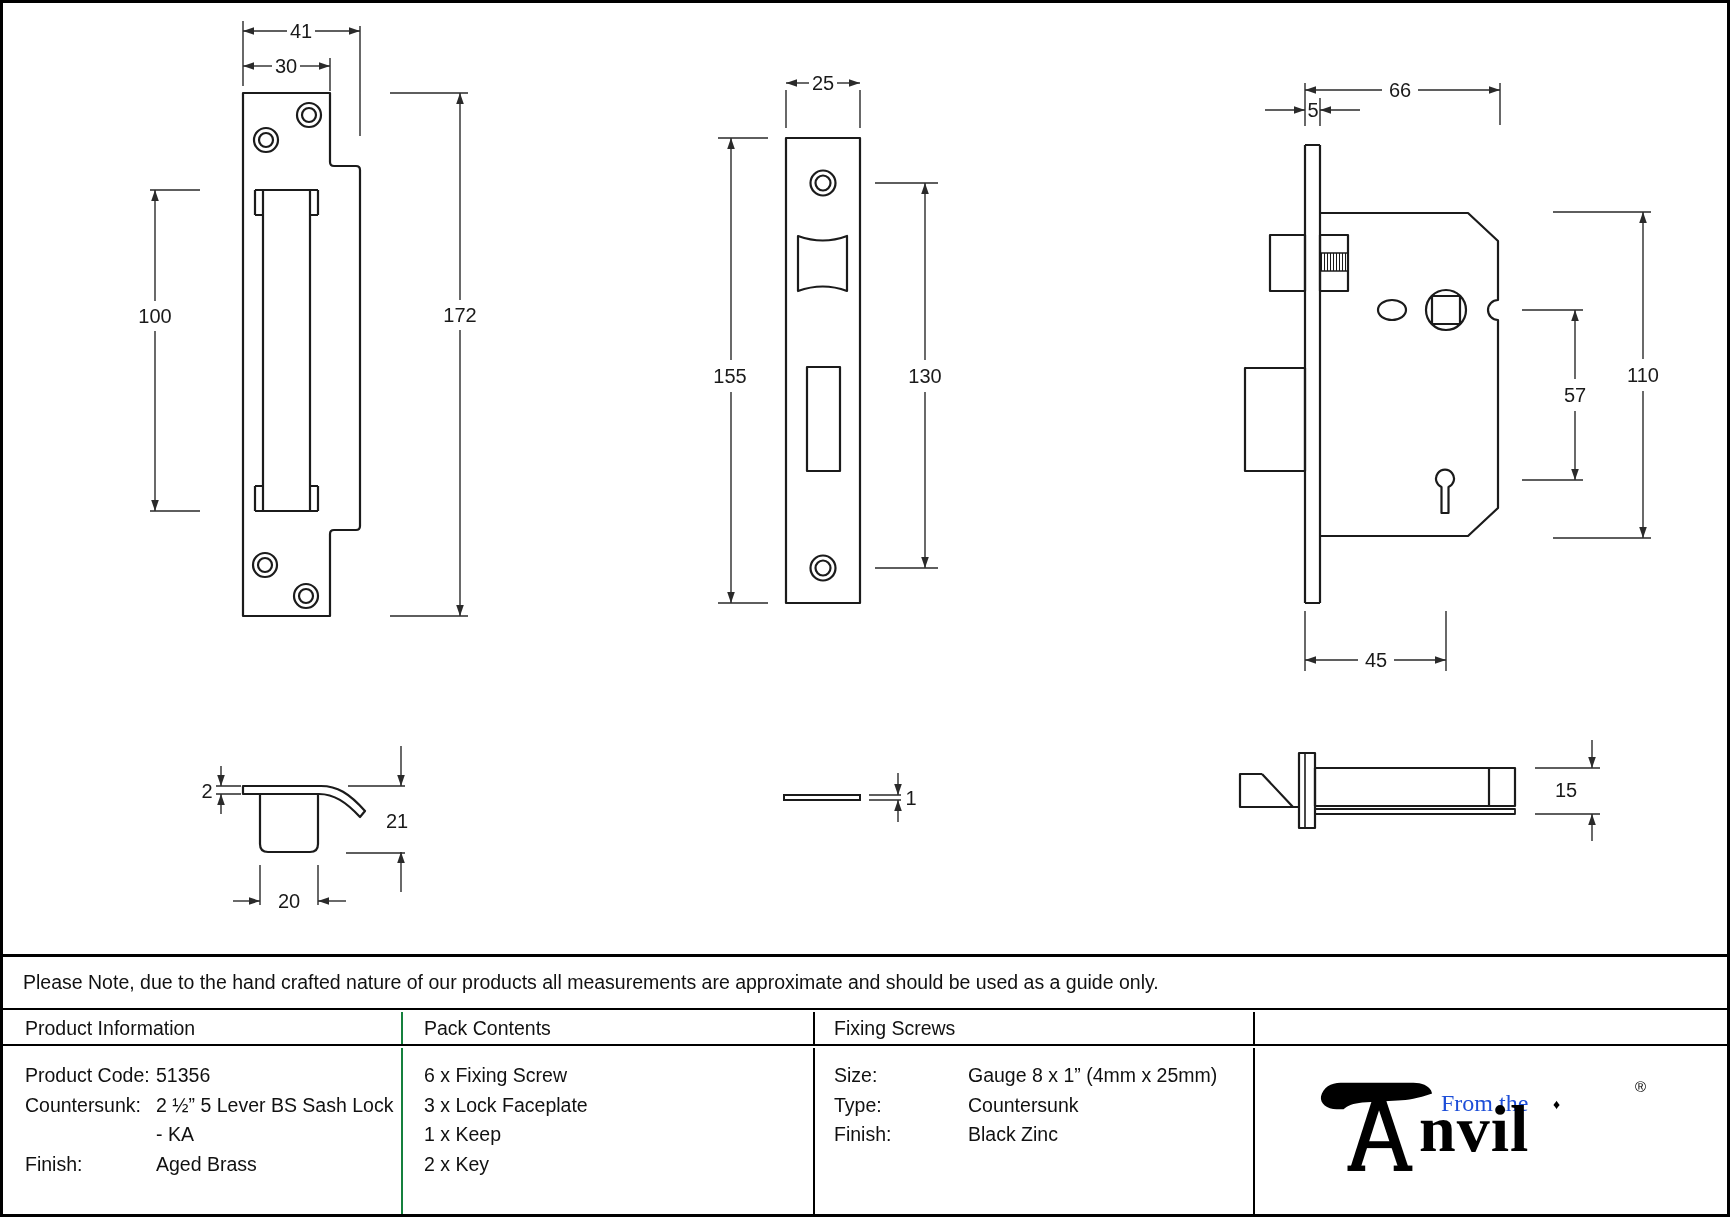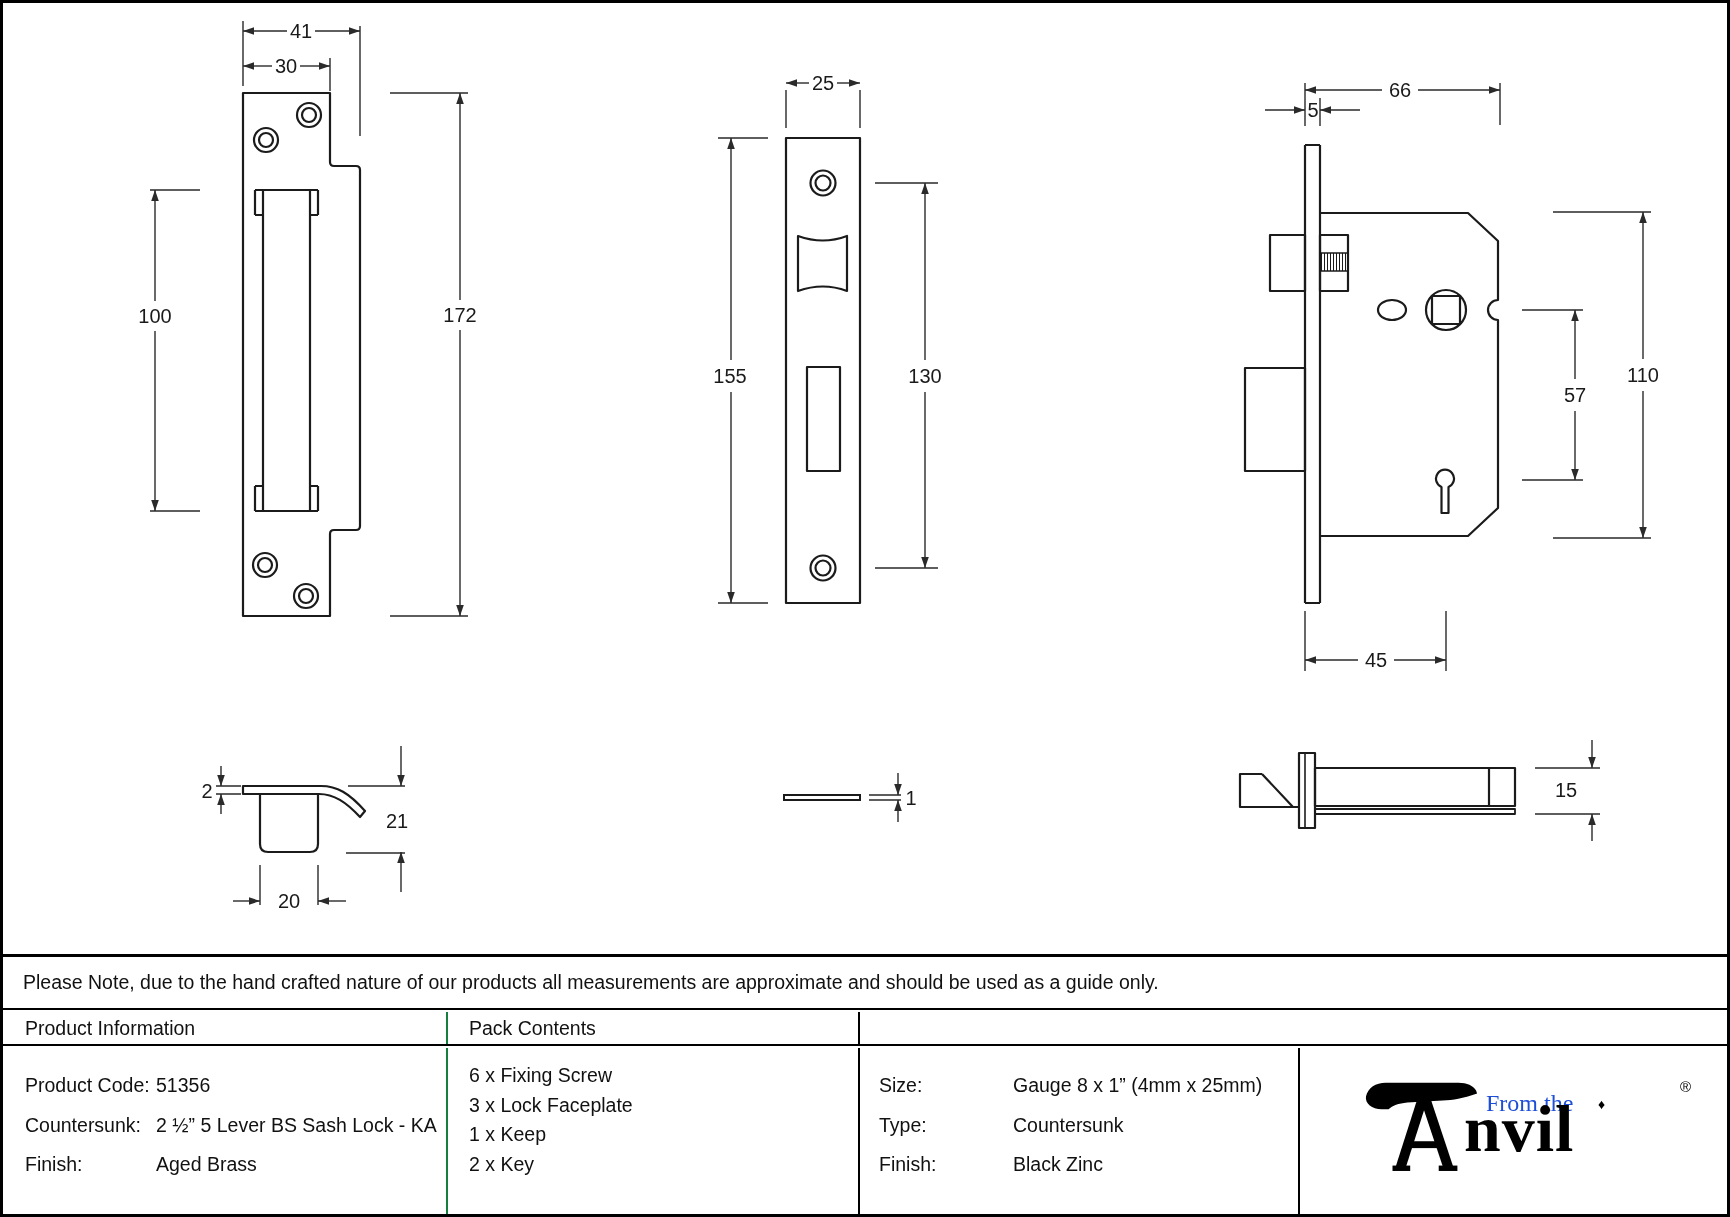--- a/index.html
+++ b/index.html
@@ -11,29 +11,29 @@
   #drawing-area{position:absolute;left:0;top:0;width:1730px;height:954px;}
   svg text{font-family:"Liberation Sans",sans-serif;font-size:20px;fill:#1a1a1a;}
   
   #spec-table{position:absolute;left:0;top:951px;width:1730px;height:266px;box-sizing:border-box;
     border-top:3px solid #000;font-size:19.5px;}
   #note-row{position:absolute;left:0;top:0;width:1730px;height:53px;box-sizing:border-box;
     border-bottom:2px solid #000;line-height:51px;padding-left:20px;}
   #header-row{position:absolute;left:0;top:55px;width:1730px;height:34px;box-sizing:border-box;
     border-bottom:2px solid #000;display:flex;}
   #body-row{position:absolute;left:0;top:91px;width:1730px;height:172px;display:flex;}
-  .col1{width:443px;box-sizing:border-box;}
+  .col1{width:398px;box-sizing:border-box;}
   .col2{width:412px;box-sizing:border-box;border-left:2px solid #15803d;}
   .col3{width:440px;box-sizing:border-box;border-left:2px solid #000;}
   .col4{flex:1;box-sizing:border-box;border-left:2px solid #000;position:relative;}
   #header-row .col1{line-height:32px;padding-left:22px;}
   #header-row .col2{line-height:32px;padding-left:21px;}
   #header-row .col3{line-height:32px;padding-left:19px;}
   .cell-inner{padding-top:13px;}
-  .kv-row{display:flex;line-height:29.5px;margin-top:10px;}
+  .kv-row{display:flex;line-height:29.5px;}
   .kv-row .k1{width:131px;padding-left:22px;flex-shrink:0;}
   .kv-row .k3{width:134px;padding-left:19px;flex-shrink:0;}
   .pc-item{line-height:29.5px;padding-left:21px;}
   
   #logo-box{position:absolute;left:0;top:0;right:0;bottom:0;}
   #anvil-a{position:absolute;left:63px;top:27px;}
   #logo-from-the{position:absolute;left:186px;top:42px;font-family:Liberation Serif, serif;
     font-size:24px;color:#1d4ed8;}
   #logo-diamond{position:absolute;left:298px;top:48px;font-size:14px;color:#000;}
   #logo-nvil{position:absolute;left:164px;top:48px;font-family:"Liberation Serif",serif;
@@ -183,20 +183,21 @@
   <text x="1563" y="794" text-anchor="middle">15</text>
 </svg>
 </div>
 
 <div id="spec-table">
   <div id="note-row">Please Note, due to the hand crafted nature of our products all measurements are approximate and should be used as a guide only.</div>
 
   <div id="header-row">
     <div class="col1">Product Information</div>
     <div class="col2">Pack Contents</div>
+    <div class="col3">Fixing Screws</div>
     <div class="col4"></div>
   </div>
 
   <div id="body-row">
     <div class="col1">
       <div class="cell-inner">
         <div class="kv-row">
           <span class="k1">Product Code:</span>
           <span>51356</span>
         </div>

